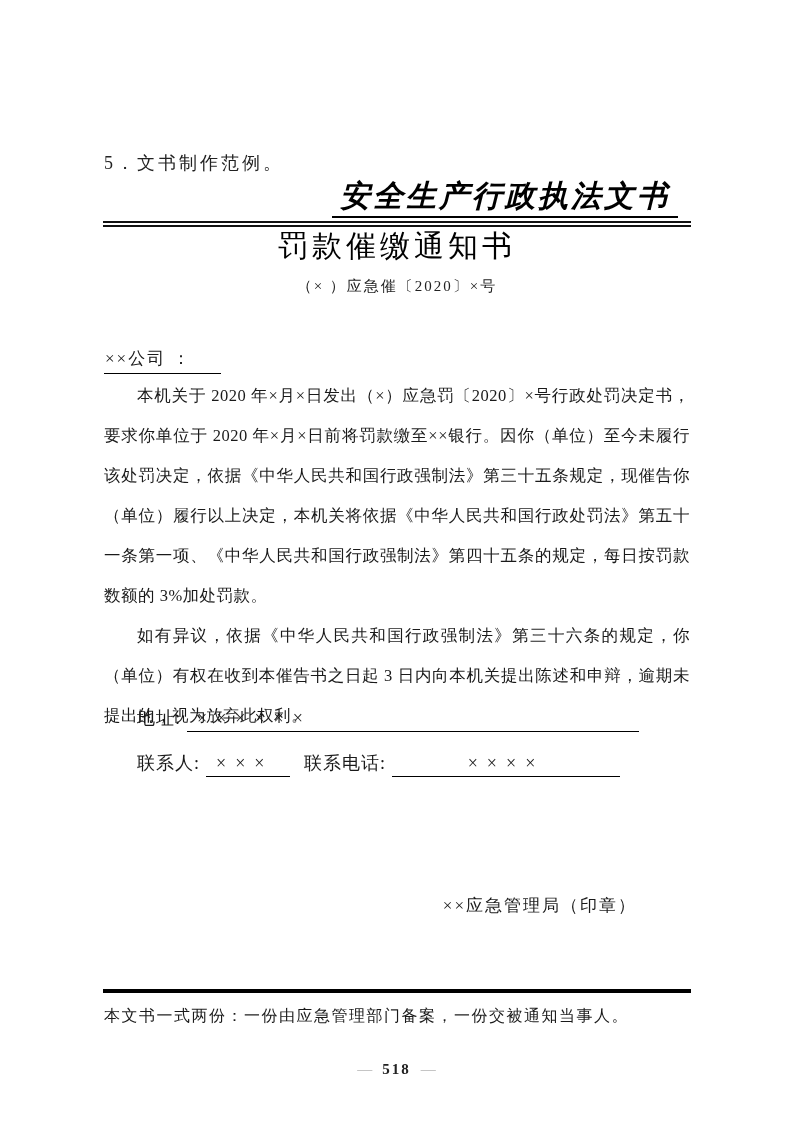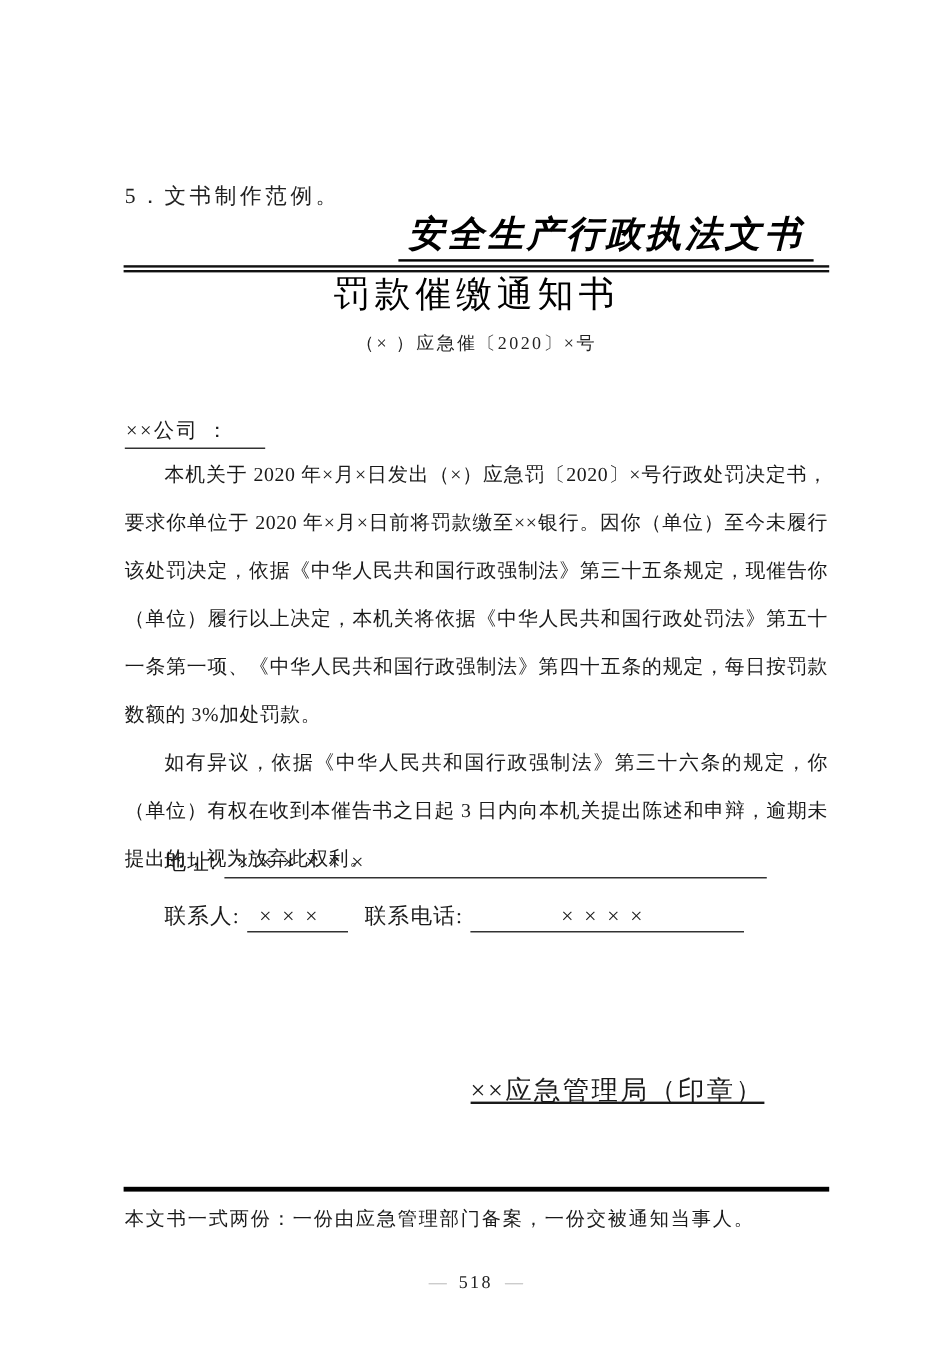--- a/index.html
+++ b/index.html
@@ -108,23 +108,22 @@
     margin-left: 6px;
   }
   .address-field { flex: 1; }
   .contact-field { width: 74px; }
   .phone-field  { width: 228px; text-align: center; padding-left: 0; }
   .row-gap { width: 14px; }
 
   .signature-block {
     top: 874px; right: 156px;
     text-align: right;
-    font-size: 22px;
-    color: #1a1a1a;
-    text-decoration: underline;
+    font-size: 17px;
+    color: #1a1a1a;
   }
   .signature-org { letter-spacing: 2px; }
   .signature-date { margin-top: 19px; letter-spacing: 2px; }
 
   .footer-rule {
     left: 103px; top: 969px; width: 588px;
     height: 3.5px;
     background: #000;
   }
   .footer-note {
@@ -136,21 +135,21 @@
   .page-number {
     left: 0; top: 1041px; width: 793px;
     text-align: center;
     font-size: 15px;
     color: #1a1a1a;
   }
   .page-number .dash {
     color: #b3b3b3;
     margin: 0 10px;
   }
-  .page-number .num { letter-spacing: 2px; font-weight: normal; color: #222; }
+  .page-number .num { letter-spacing: 2px; font-weight: bold; color: #222; }
 </style>
 </head>
 <body>
 
 <div class="page">
 
   <div class="abs section-label">5．文书制作范例。</div>
 
   <div class="abs title-row">
     <span class="title-text">安全生产行政执法文书</span>

